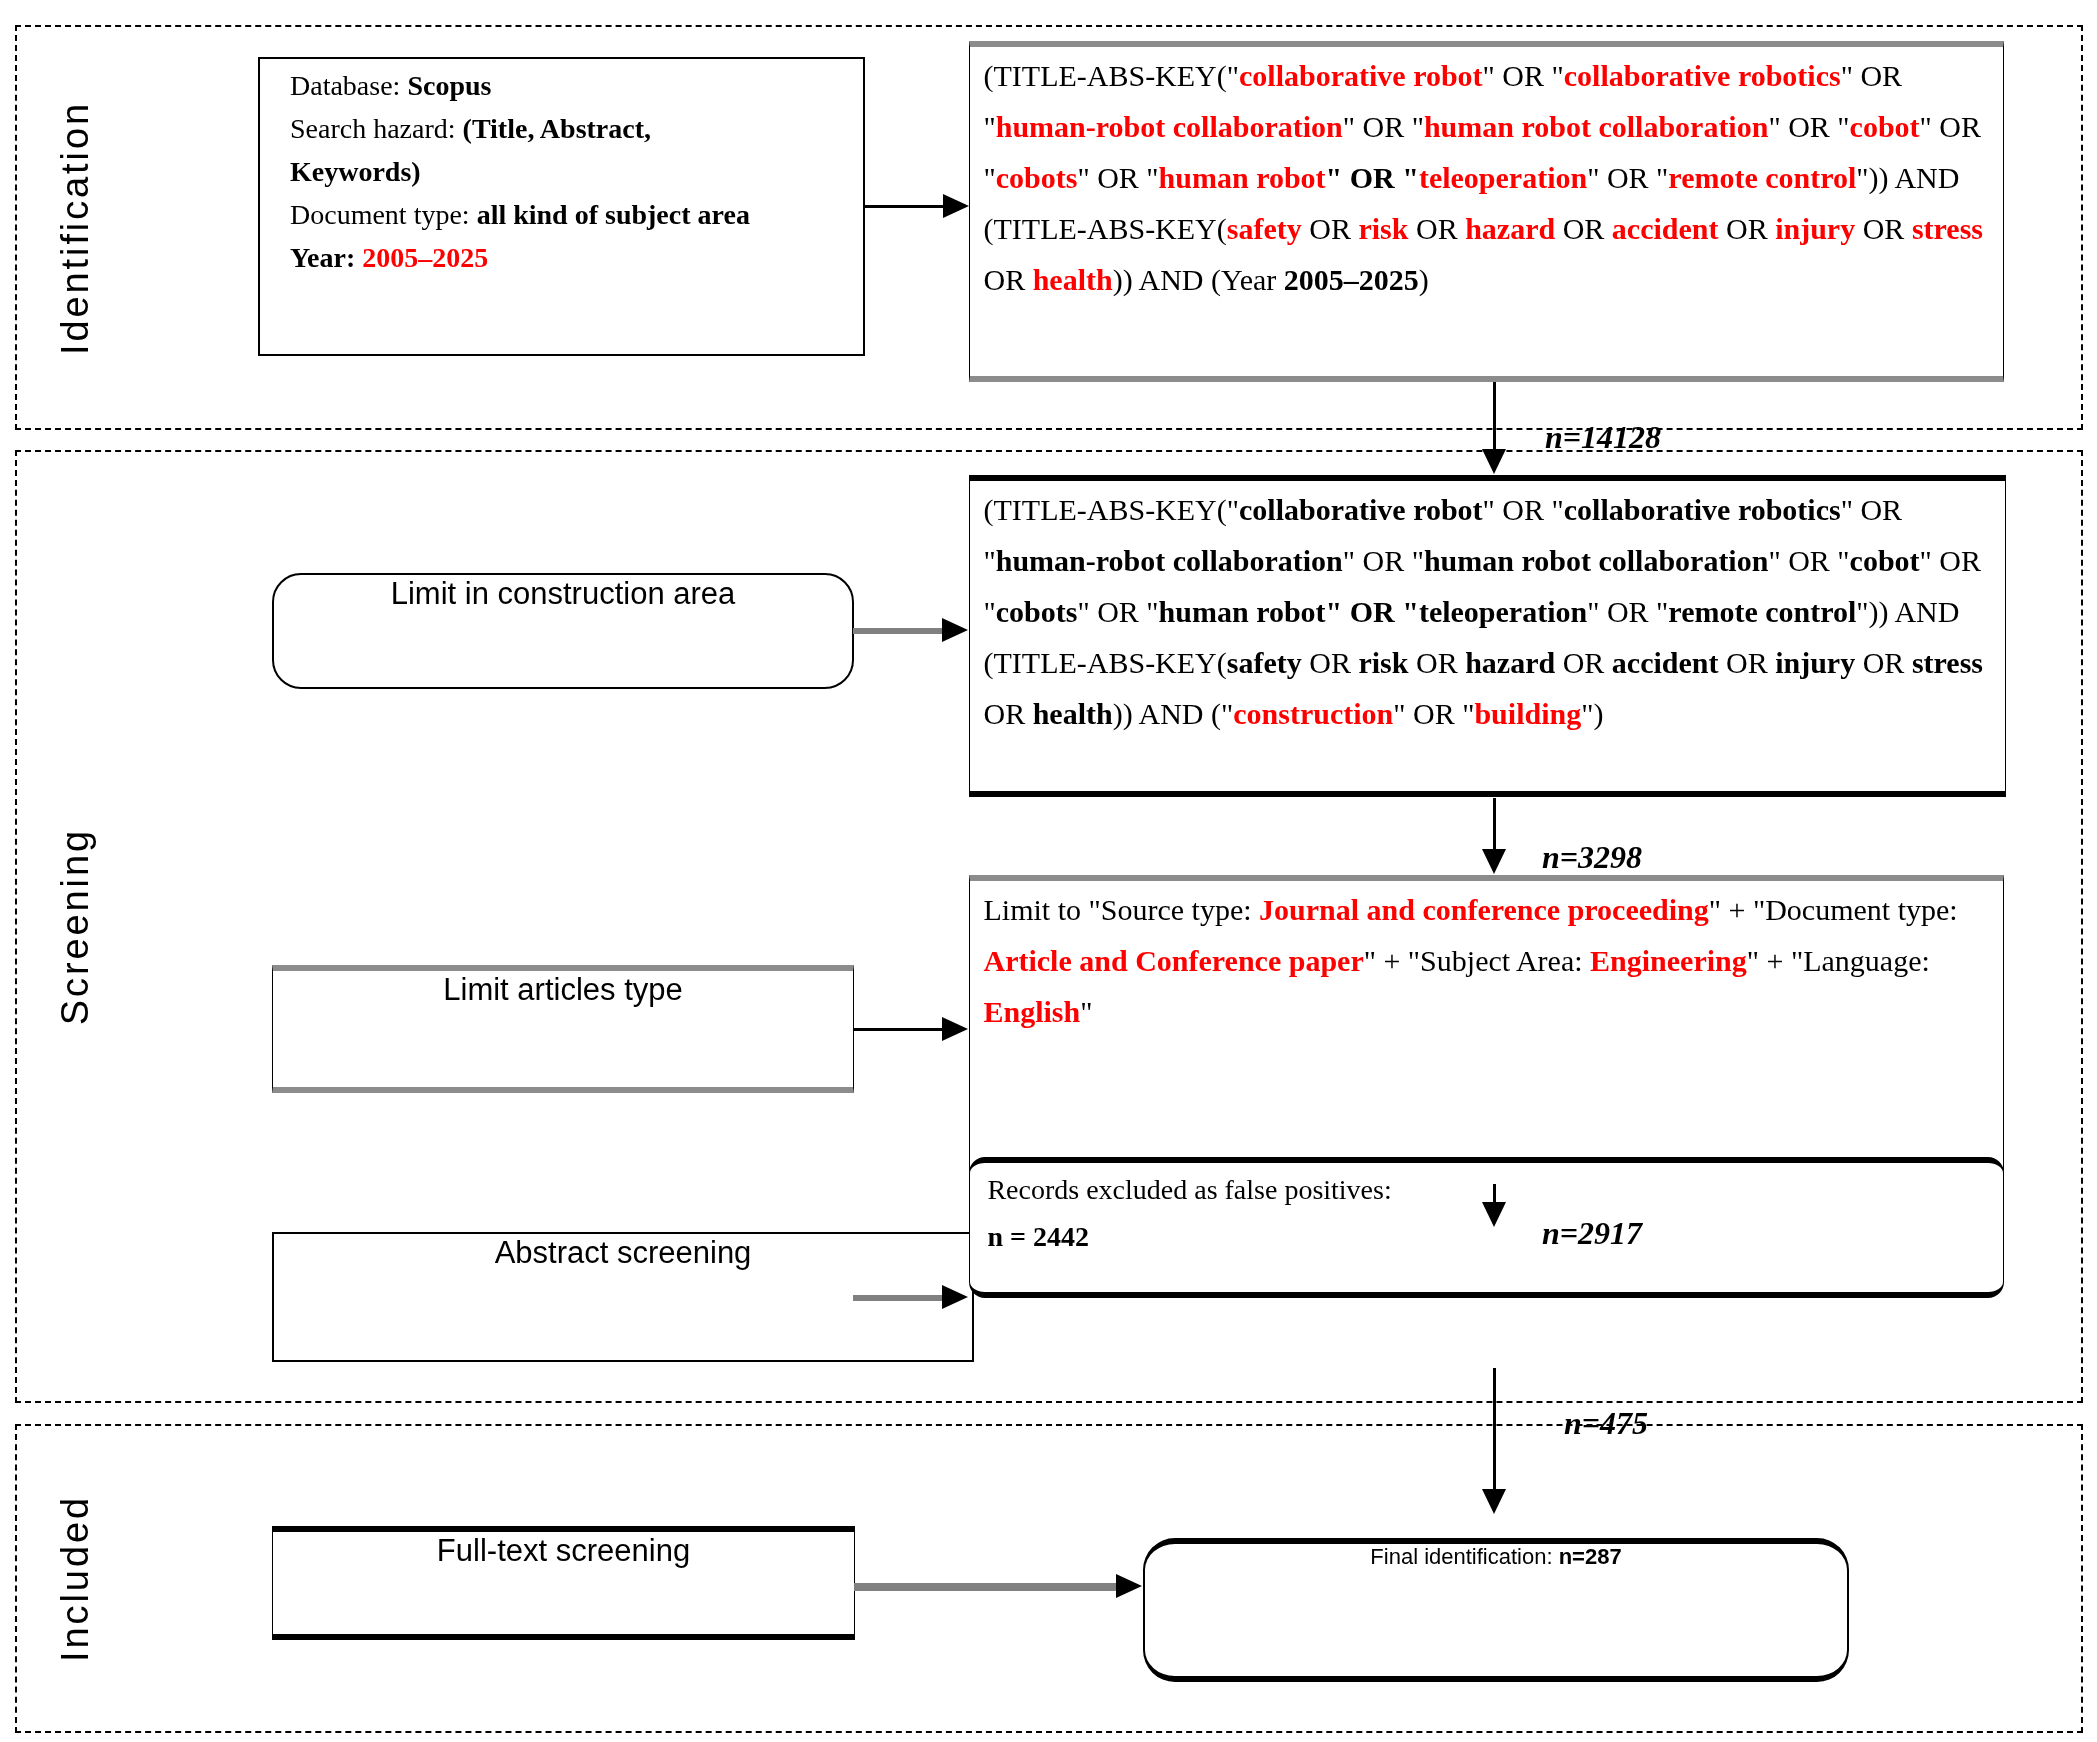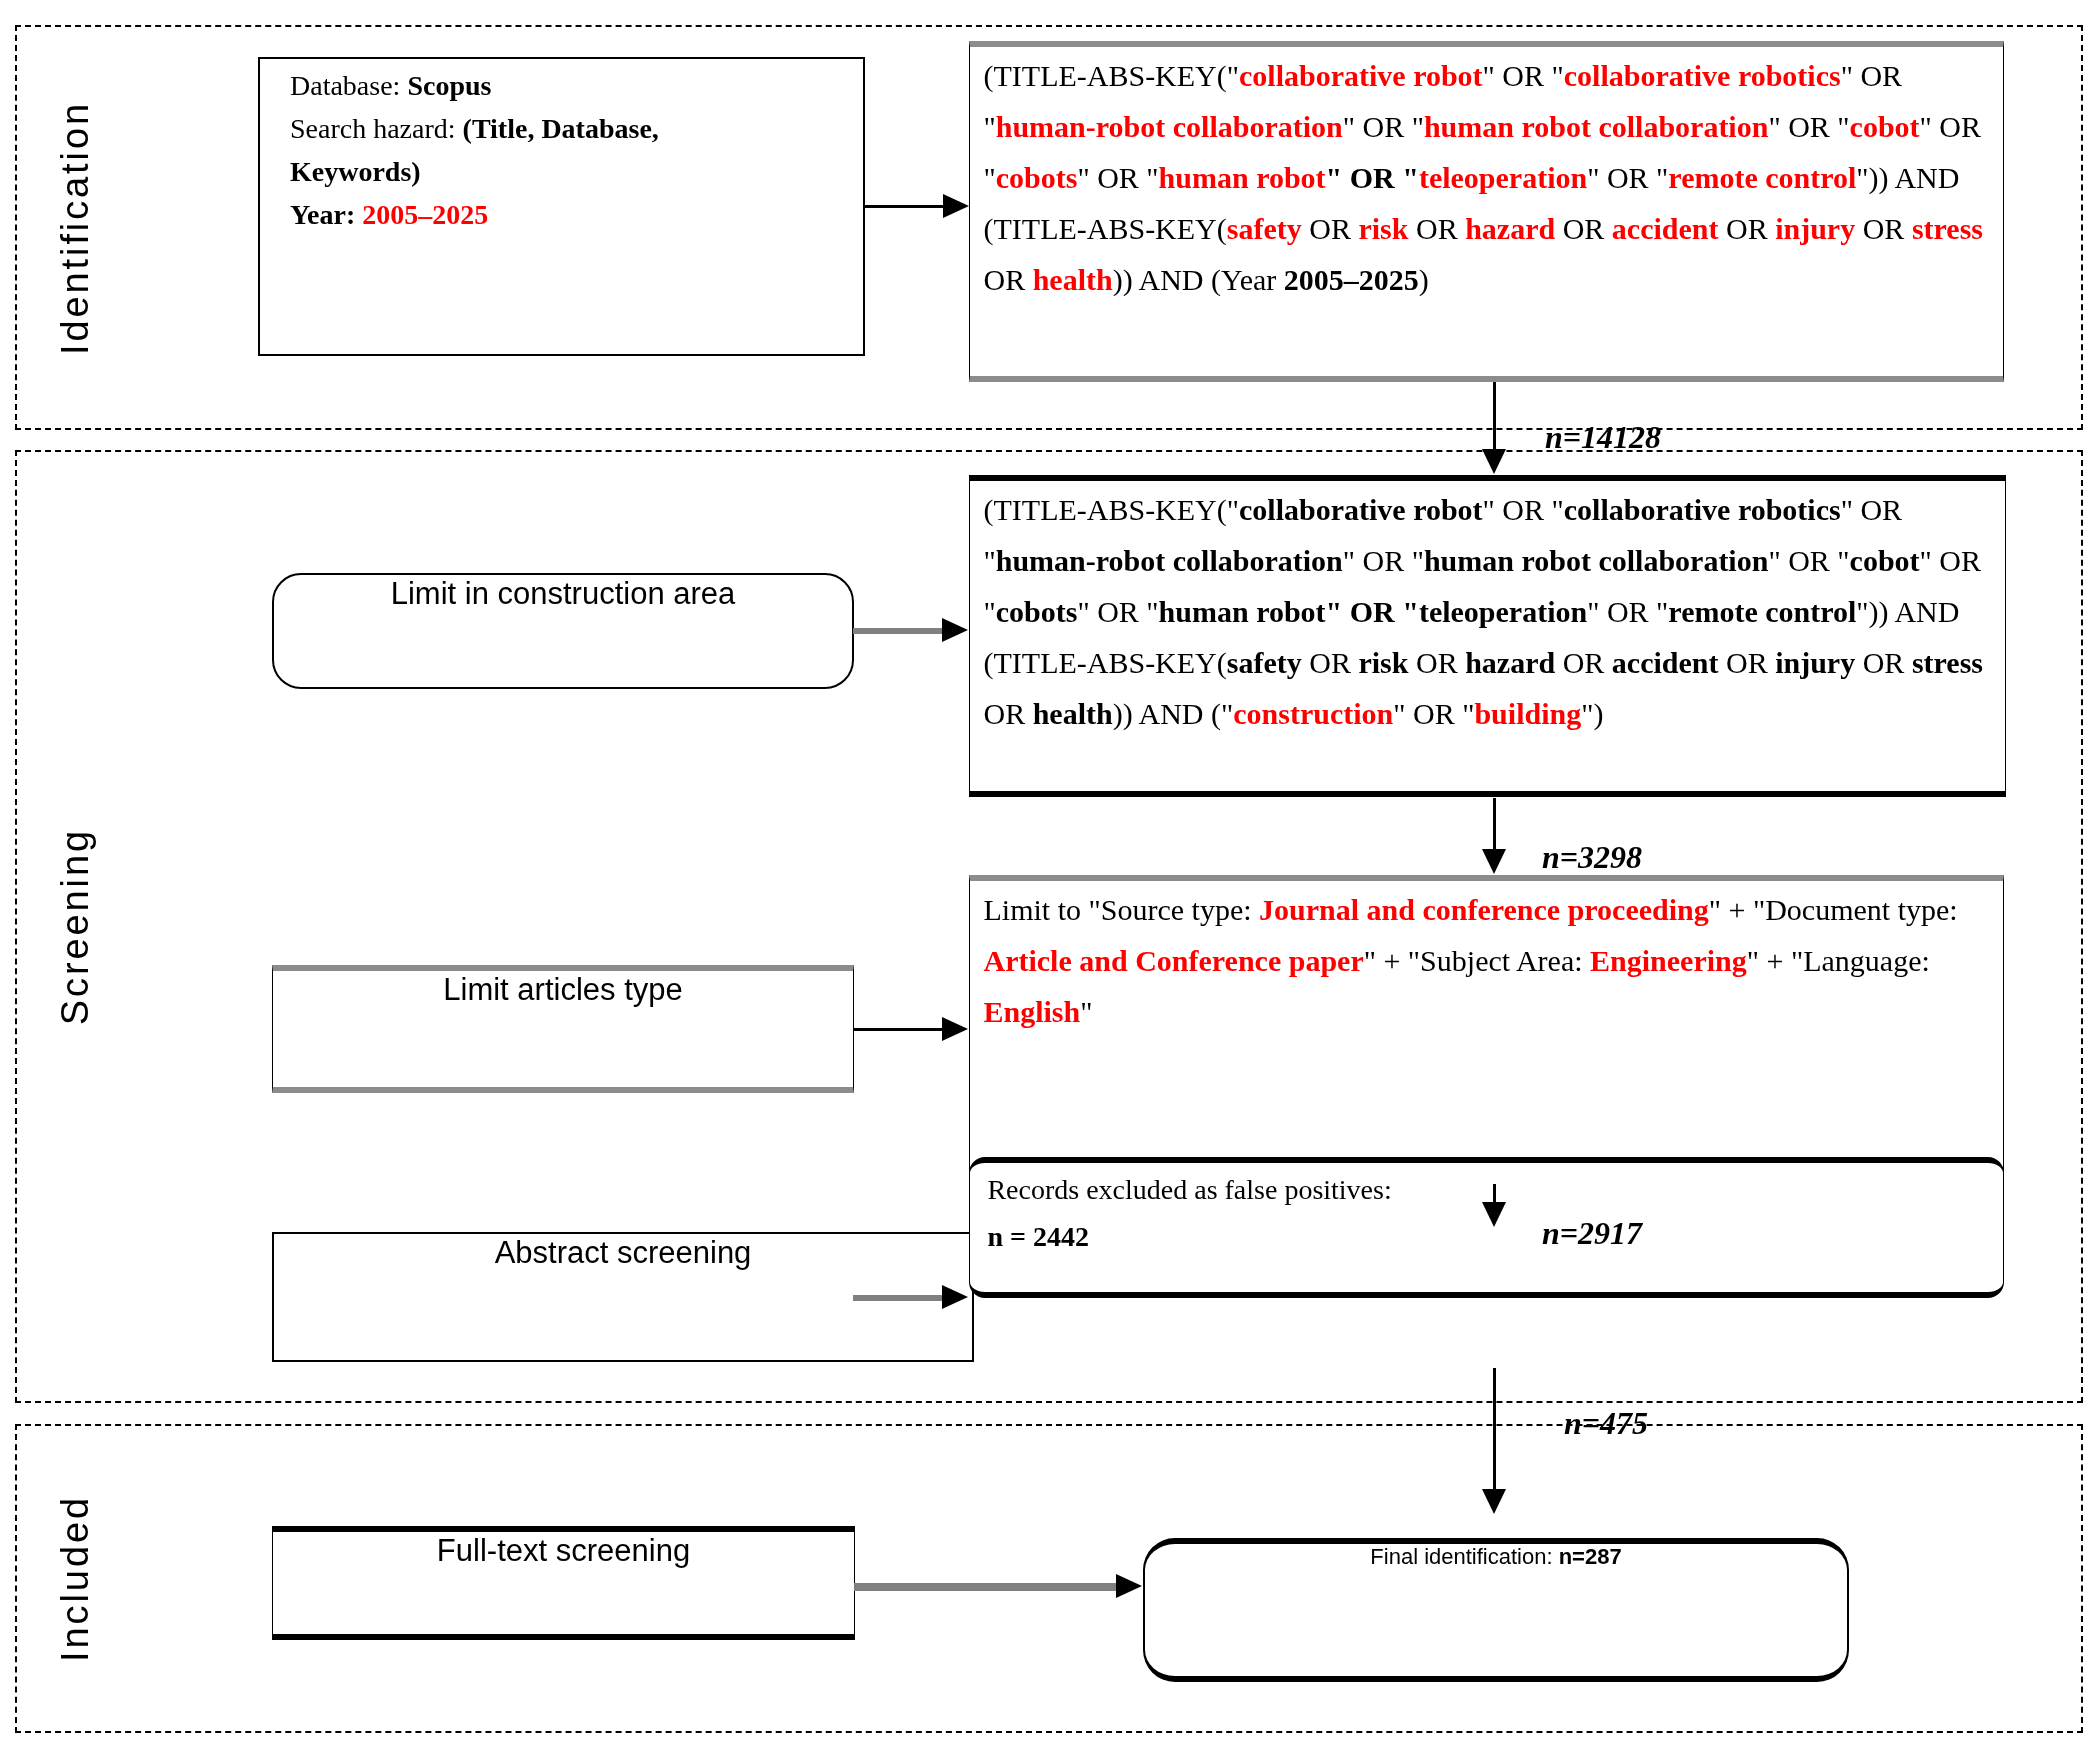--- a/index.html
+++ b/index.html
@@ -65,22 +65,23 @@
   </div>
   <div class="vwrap" style="left:34px;top:450px;height:953px;">
     <div class="vlabel">Screening</div>
   </div>
   <div class="vwrap" style="left:34px;top:1424px;height:309px;">
     <div class="vlabel">Included</div>
   </div>
 
   <div class="box serif criteria thinblack" style="left:258px;top:57px;width:607px;height:299px;">
       <div><span>Database: </span><span class="b">Scopus</span></div>
-      <div><span>Search hazard: </span><span class="b">(Title, Database,</span></div>
+      <div><span>Search hazard: </span><span class="b">(Title, Abstract,</span></div>
       <div><span class="b">Keywords)</span></div>
+      <div><span>Document type: </span><span class="b">all kind of subject area</span></div>
       <div><span class="b">Year: </span><span class="b r">2005–2025</span></div>
     </div>
 
   <div class="box serif query grayband" style="left:969px;top:41px;width:1035px;height:341px;">
       <div><span>(TITLE-ABS-KEY("</span><span class="b r">collaborative robot</span><span>" OR "</span><span class="b r">collaborative robotics</span><span>" OR "</span><span class="b r">human-robot collaboration</span><span>" OR "</span><span class="b r">human robot collaboration</span><span>" OR "</span><span class="b r">cobot</span><span>" OR "</span><span class="b r">cobots</span><span>" OR "</span><span class="b r">human robot</span><span class="b">" OR "</span><span class="b r">teleoperation</span><span>" OR "</span><span class="b r">remote control</span><span>")) AND (TITLE-ABS-KEY(</span><span class="b r">safety</span><span> OR </span><span class="b r">risk</span><span> OR </span><span class="b r">hazard</span><span> OR </span><span class="b r">accident</span><span> OR </span><span class="b r">injury</span><span> OR </span><span class="b r">stress</span><span> OR </span><span class="b r">health</span><span>)) AND (Year </span><span class="b">2005–2025</span><span>)</span></div>
     </div>
 
   <div class="box sans lbox thinblack" style="left:272px;top:573px;width:582px;height:116px;border-radius:29px;">
     <span>Limit in construction area</span>
   </div>

